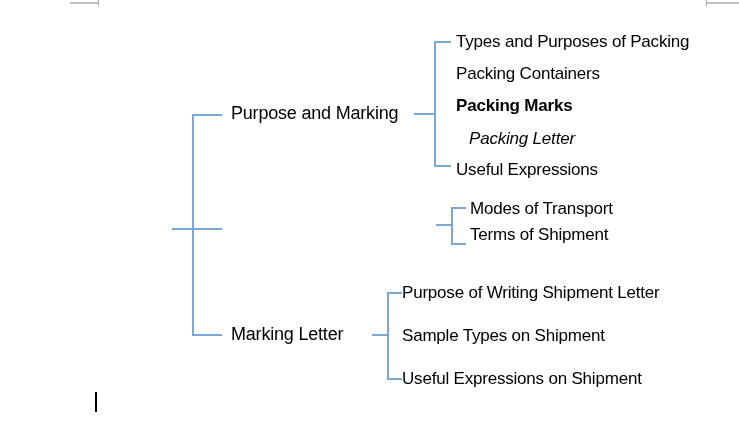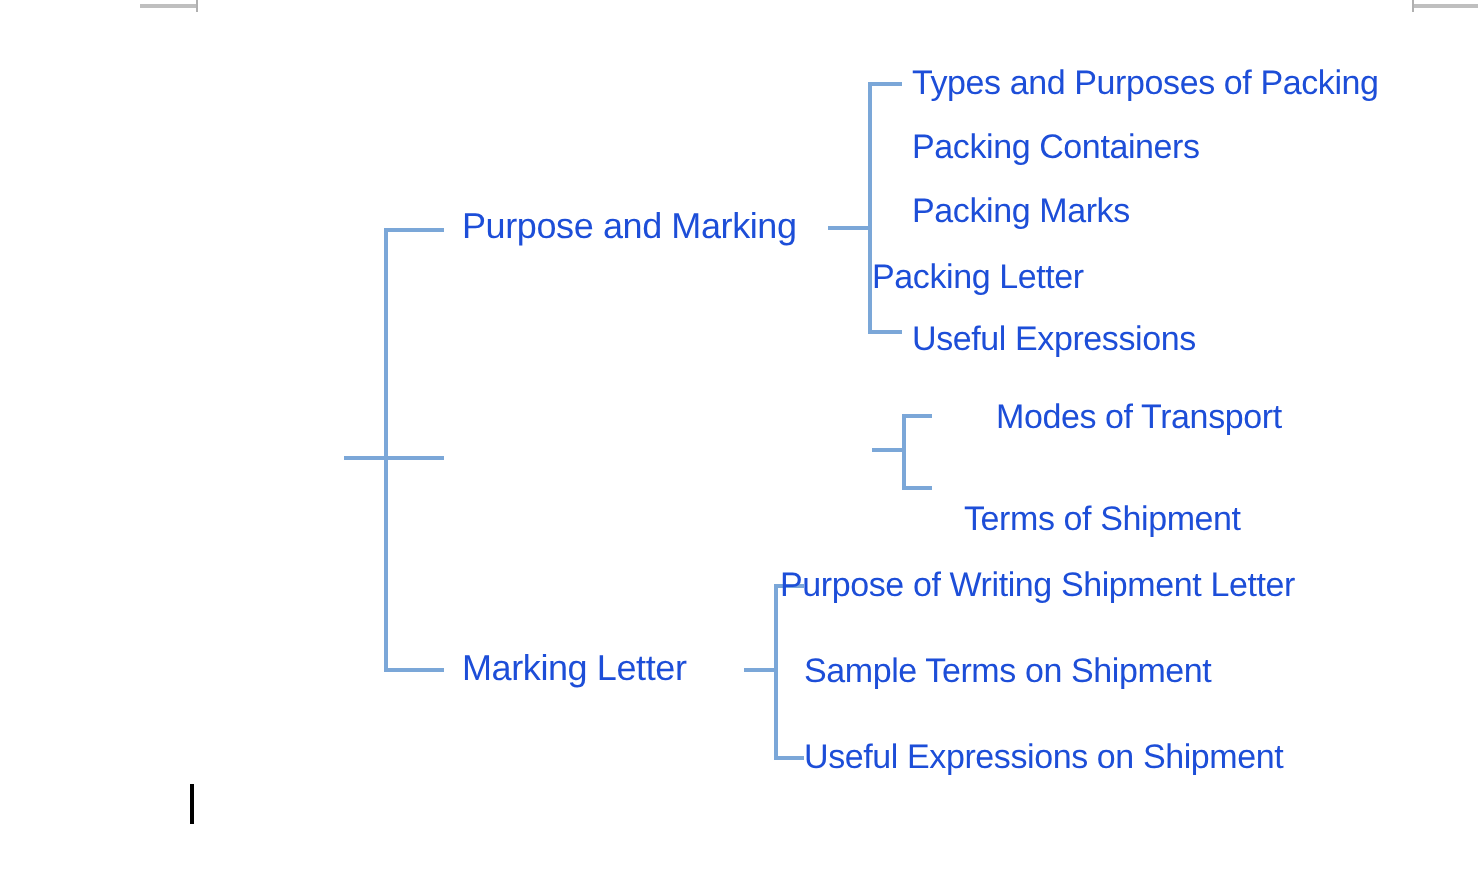--- a/index.html
+++ b/index.html
@@ -25,21 +25,21 @@
   .ruler-tick {
     position: absolute;
     width: 1px;
     height: 6px;
     background: #b0b0b0;
   }
   
   .node {
     position: absolute;
     white-space: nowrap;
-    color: #1d4ed8;
+    color: #000000;
     font-family: "Liberation Sans", sans-serif;
     line-height: 1;
     letter-spacing: -0.2px;
   }
   .node.root       { font-size: 19.5px; }
   .node.level2     { font-size: 18px; }
   .node.level3     { font-size: 17px; }
   
   .conn {
     position: absolute;
@@ -89,26 +89,26 @@
   <div class="conn v" style="left:387px; top:292px; height:87px;"></div>
   <div class="conn h" style="left:387px; top:292px; width:15px;"></div>
   <div class="conn h" style="left:387px; top:378px; width:15px;"></div>
 
 
   <div class="node level2" style="left:231px; top:104px;">Purpose and Marking</div>
   <div class="node level2" style="left:231px; top:325px;">Marking Letter</div>
 
   <div class="node level3" style="left:456px; top:33px;">Types and Purposes of Packing</div>
   <div class="node level3" style="left:456px; top:65px;">Packing Containers</div>
-  <div class="node level3" style="left:456px; top:97px;">Packing Marks</div>
-  <div class="node level3" style="left:436px; top:130px;">Packing Letter</div>
+  <div class="node level3" style="left:456px; top:97px;font-weight:bold;">Packing Marks</div>
+  <div class="node level3" style="left:469px; top:130px;font-style:italic;">Packing Letter</div>
   <div class="node level3" style="left:456px; top:161px;">Useful Expressions</div>
 
-  <div class="node level3" style="left:498px; top:200px;text-align:center;">Modes of Transport</div>
-  <div class="node level3" style="left:470px; top:251px;margin-left:12px;">Terms of Shipment</div>
+  <div class="node level3" style="left:470px; top:200px;text-align:center;">Modes of Transport</div>
+  <div class="node level3" style="left:470px; top:226px;">Terms of Shipment</div>
 
-  <div class="node level3" style="left:390px; top:284px;">Purpose of Writing Shipment Letter</div>
-  <div class="node level3" style="left:402px; top:327px;">Sample Terms on Shipment</div>
+  <div class="node level3" style="left:402px; top:284px;">Purpose of Writing Shipment Letter</div>
+  <div class="node level3" style="left:402px; top:327px;">Sample Types on Shipment</div>
   <div class="node level3" style="left:402px; top:370px;text-align:right;">Useful Expressions on Shipment</div>
 
   <div class="caret" style="left:95px; top:392px; height:20px;"></div>
 
 </div>
 
 </body></html>

